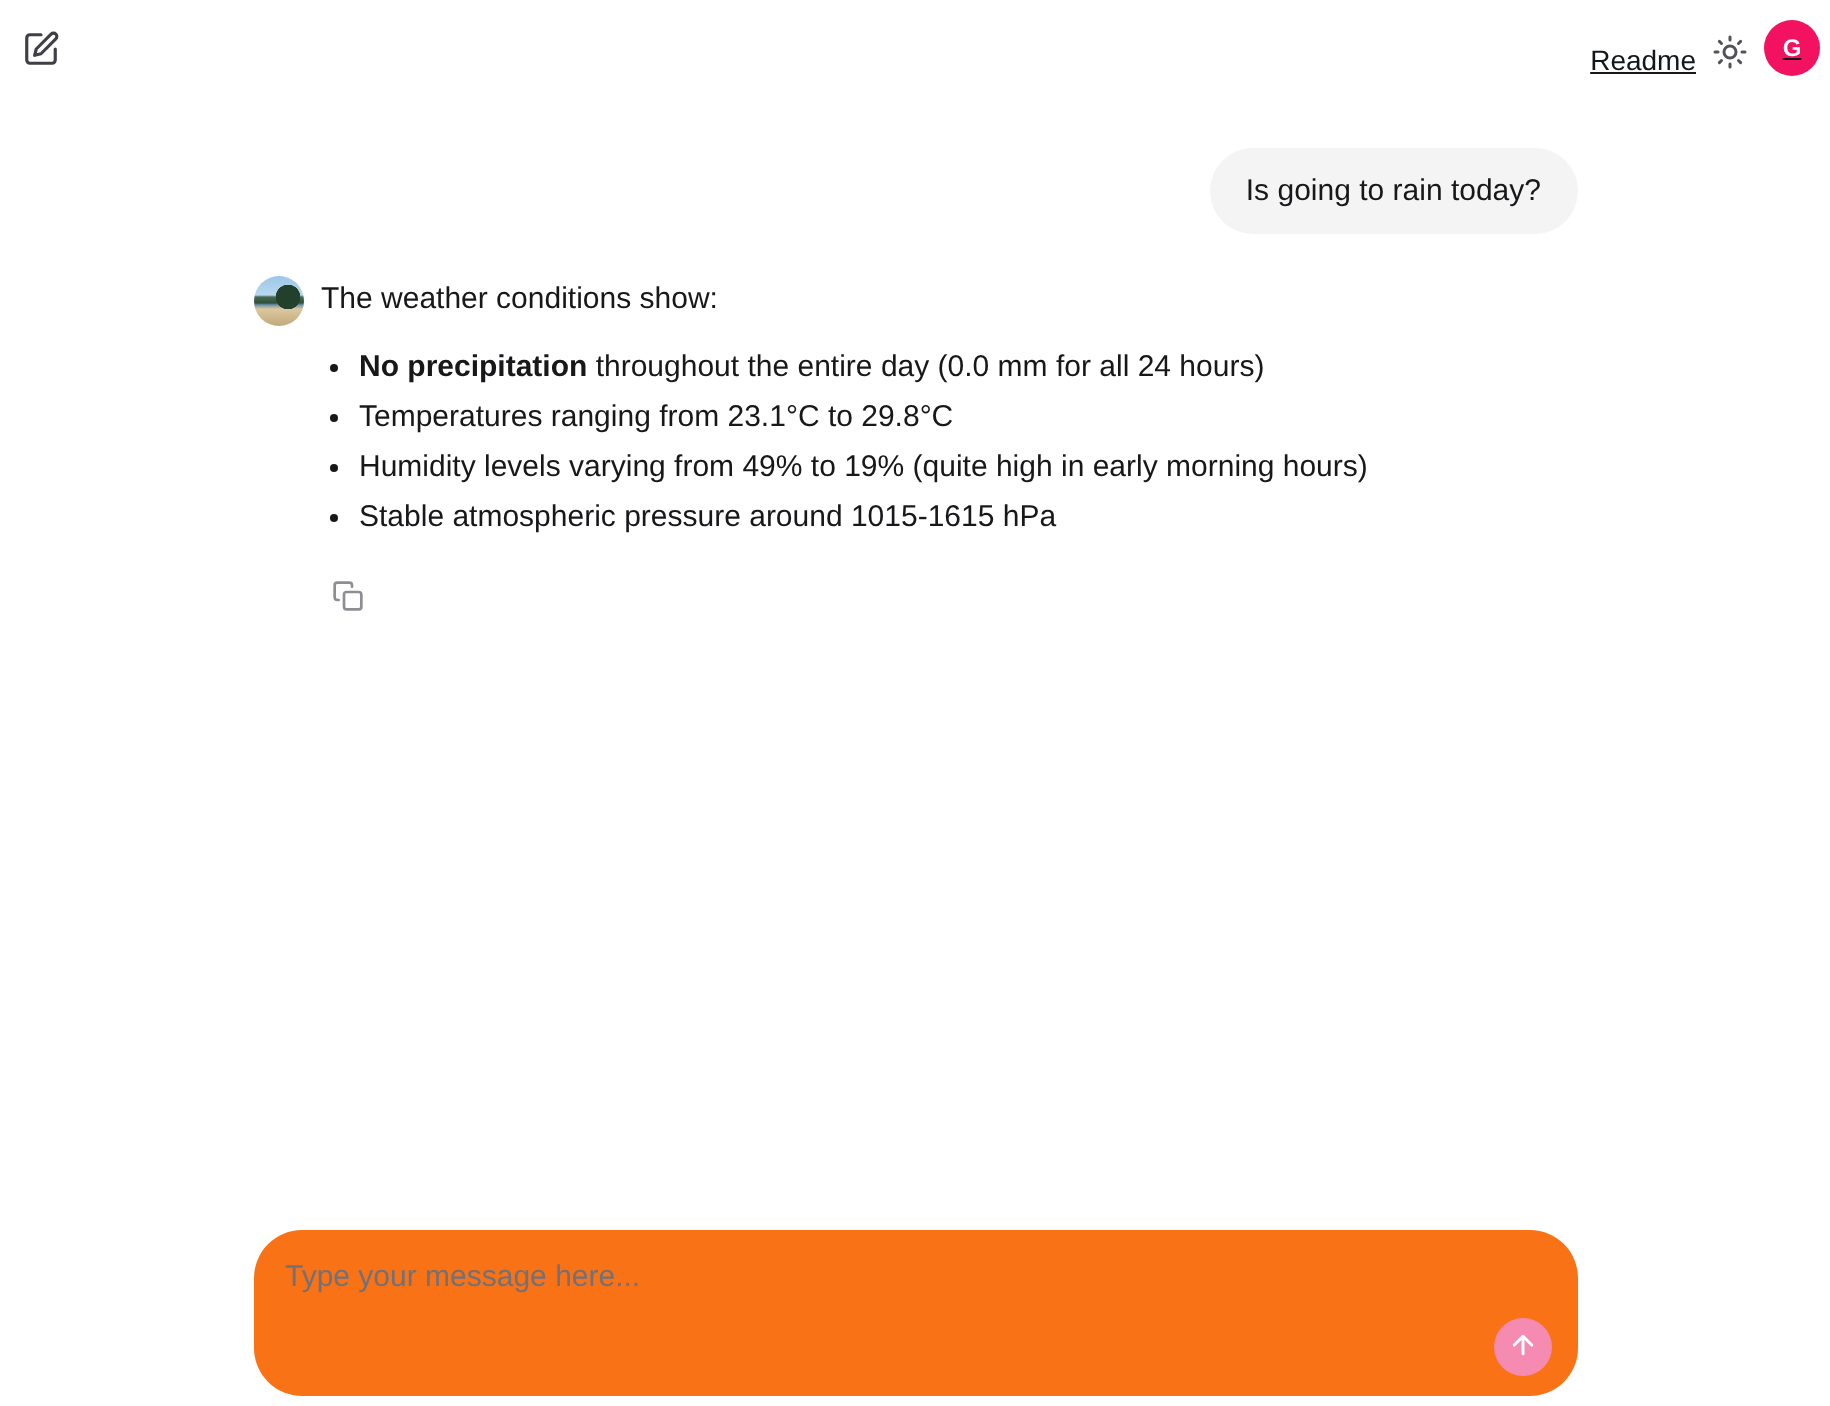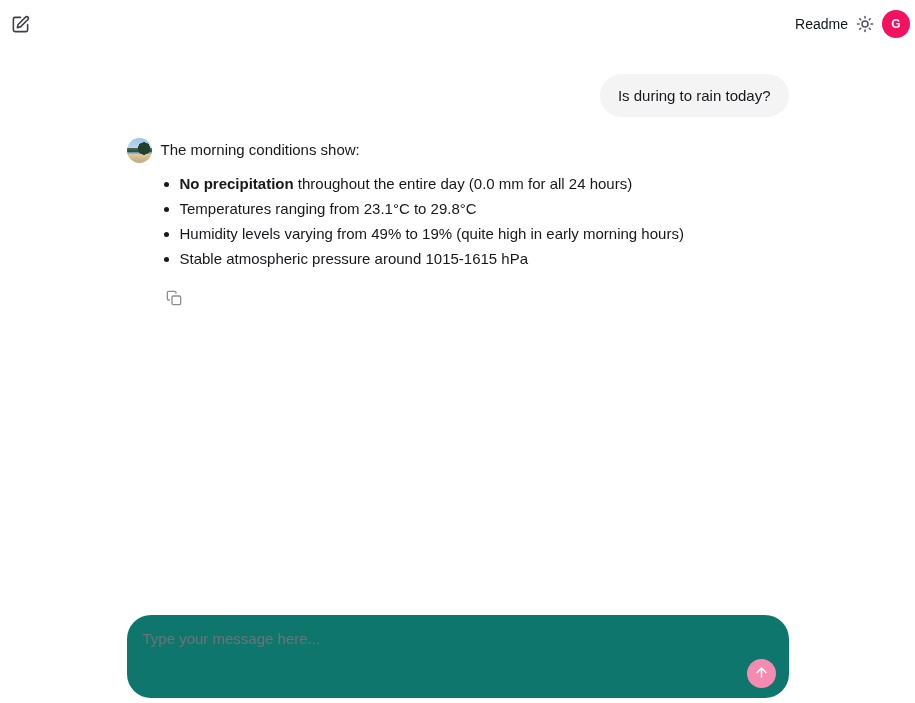--- a/index.html
+++ b/index.html
@@ -17,21 +17,21 @@
     align-items: center;
     justify-content: space-between;
     padding: 0 5px 0 8px;
   }
   .icon-btn {
     background: none; border: none; cursor: pointer;
     display: inline-flex; align-items: center; justify-content: center;
     padding: 3px; color: #3f3f46;
   }
   .icon-btn svg { display: block; }
-  .header-right { display: flex; align-items: center; gap: 5px; }
+  .header-right { display: flex; align-items: flex-end; gap: 5px; text-decoration: underline; }
   .readme-link {
     font-size: 14px; color: #11181c; text-decoration: none; cursor: pointer;
   }
   .avatar-g {
     width: 28px; height: 28px; border-radius: 50%;
     display: flex; align-items: center; justify-content: center;
     color: #ffffff; font-size: 12px; font-weight: 700; cursor: pointer;
     flex-shrink: 0;
   }
   
@@ -61,21 +61,21 @@
   .copy-btn {
     margin: 16px 0 0 2px;
     color: #8d8d93;
   }
   
   .composer {
     position: fixed;
     left: 50%; transform: translateX(-50%);
     bottom: 5px;
     width: 662px; height: 83px;
-    background: #0f766e;
+    background: #f97316;
     border-radius: 24px;
   }
   .composer textarea {
     width: 100%; height: 56px;
     background: transparent; border: none; outline: none; resize: none;
     padding: 11px 50px 0 16px;
     font-family: "Liberation Sans", sans-serif;
     font-size: 15px; line-height: 25px; color: #18181b;
   }
   .composer textarea::placeholder { color: #71717a; opacity: 1; }
@@ -111,27 +111,27 @@
     </button>
     <div class="avatar-g" style="background:#f31260;">
       <span>G</span>
     </div>
   </div>
 </header>
 
 <main class="chat-column">
 
   <div class="user-row">
-    <div class="user-bubble">Is during to rain today?</div>
+    <div class="user-bubble">Is going to rain today?</div>
   </div>
 
   <div class="assistant-row">
     <div class="assistant-avatar"></div>
     <div class="assistant-body">
-      <p>The morning conditions show:</p>
+      <p>The weather conditions show:</p>
       <ul>
         <li><b>No precipitation</b><span> throughout the entire day (0.0 mm for all 24 hours)</span></li>
         <li><b></b><span>Temperatures ranging from 23.1°C to 29.8°C</span></li>
         <li><b></b><span>Humidity levels varying from 49% to 19% (quite high in early morning hours)</span></li>
         <li><b></b><span>Stable atmospheric pressure around 1015-1615 hPa</span></li>
       </ul>
       <button class="icon-btn copy-btn">
         <span>
           <svg width="16" height="16" viewBox="0 0 24 24" fill="none" stroke="currentColor" stroke-width="2" stroke-linecap="round" stroke-linejoin="round">
             <rect x="9" y="9" width="13" height="13" rx="2"></rect>

